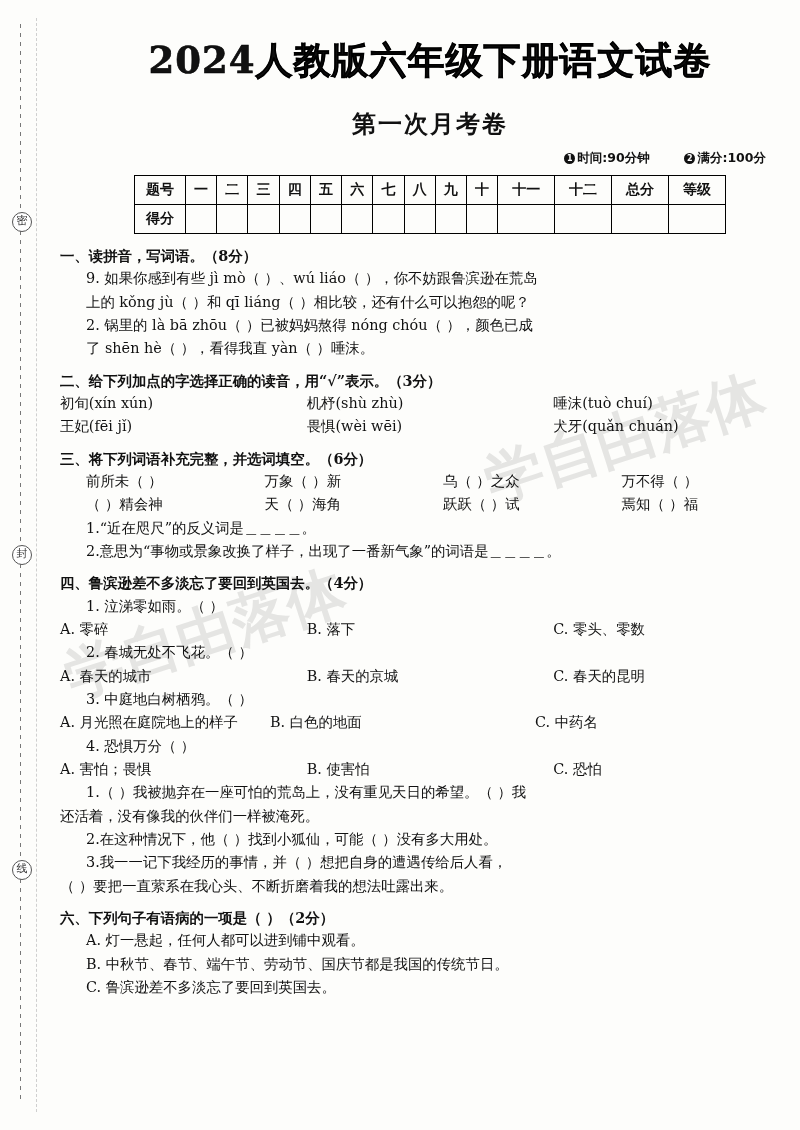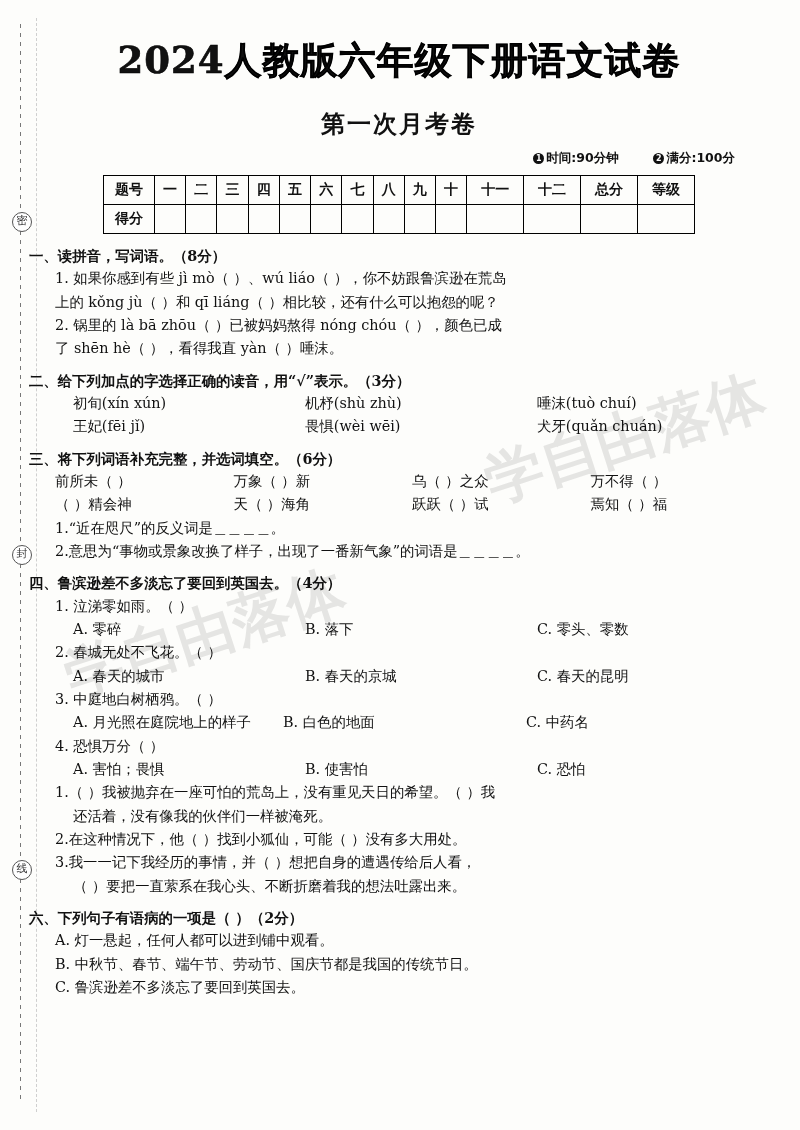--- a/index.html
+++ b/index.html
@@ -23,21 +23,21 @@
   .punch{
     position:absolute;left:12px;width:18px;height:18px;border-radius:50%;
     border:1px solid #555;background:#fff;
     font-size:11px;line-height:16px;text-align:center;color:#333;
   }
   .dotline{
     position:absolute;left:20px;top:24px;width:1px;height:1080px;
     background:repeating-linear-gradient(to bottom,#777 0 4px,transparent 4px 9px);
   }
   .content{
-    position:absolute;left:29px;top:18px;width:740px;height:1094px;
+    position:absolute;left:60px;top:18px;width:740px;height:1094px;
   }
   h1.title{
     margin:18px 0 0 0;
     text-align:center;
     font-family:"DejaVu Serif","Liberation Serif",serif;
     font-weight:bold;
     font-size:37px;
     letter-spacing:1px;
     -webkit-text-stroke:0.6px #000;
   }
@@ -80,21 +80,21 @@
     margin-top:10px;
     font-family:"DejaVu Serif","Liberation Serif",serif;
     font-size:14.4px;
     line-height:1.62;
   }
   .sec-title{
     font-weight:bold;
     margin-top:8px;
   }
   .ln{margin-left:26px;}
-  .ln2{margin-left:44px;}
+  .ln2{}
   .cols3{display:flex;}
   .cols3 > div{flex:1;}
   .cols3.narrow > div:first-child{flex:0 0 210px;}
   .watermark{
     position:absolute;
     color:rgba(120,120,120,0.18);
     font-family:"DejaVu Serif","Liberation Serif",serif;
     font-weight:bold;
     pointer-events:none;
     user-select:none;
@@ -163,21 +163,21 @@
         <td></td>
         <td></td>
         <td></td>
       </tr>
     </tbody>
       </table>
 
     <div class="body-text">
 
       <div class="sec-title">一、读拼音，写词语。（8分）</div>
-      <div class="ln">1. 如果你感到有些 jì mò（          ）、wú liáo（            ），你不妨跟鲁滨逊在荒岛</div>
+      <div class="ln">9. 如果你感到有些 jì mò（          ）、wú liáo（            ），你不妨跟鲁滨逊在荒岛</div>
       <div class="ln">上的 kǒng jù（            ）和 qī liáng（          ）相比较，还有什么可以抱怨的呢？</div>
       <div class="ln">2. 锅里的 là bā zhōu（          ）已被妈妈熬得 nóng chóu（          ），颜色已成</div>
       <div class="ln">了 shēn hè（          ），看得我直 yàn（          ）唾沫。</div>
 
       <div class="sec-title">二、给下列加点的字选择正确的读音，用“√”表示。（3分）</div>
       <div class="ln2 cols3">
         <div>初旬(xín xún)</div>
         <div>机杼(shù zhù)</div>
         <div>唾沫(tuò chuí)</div>
       </div>

